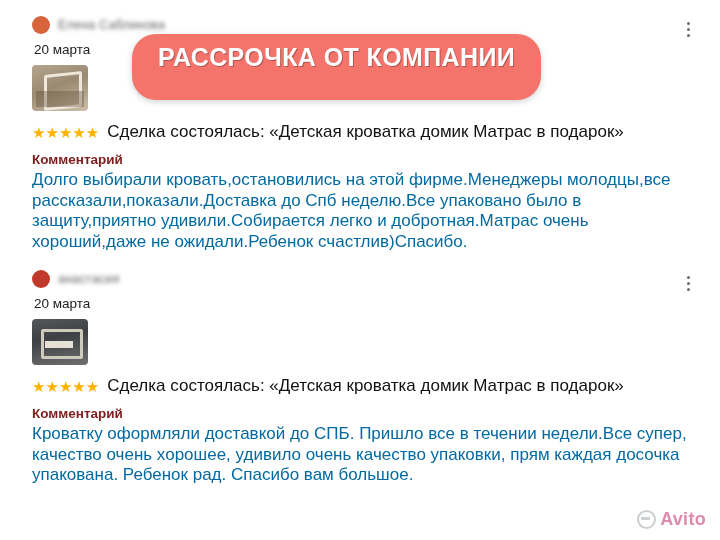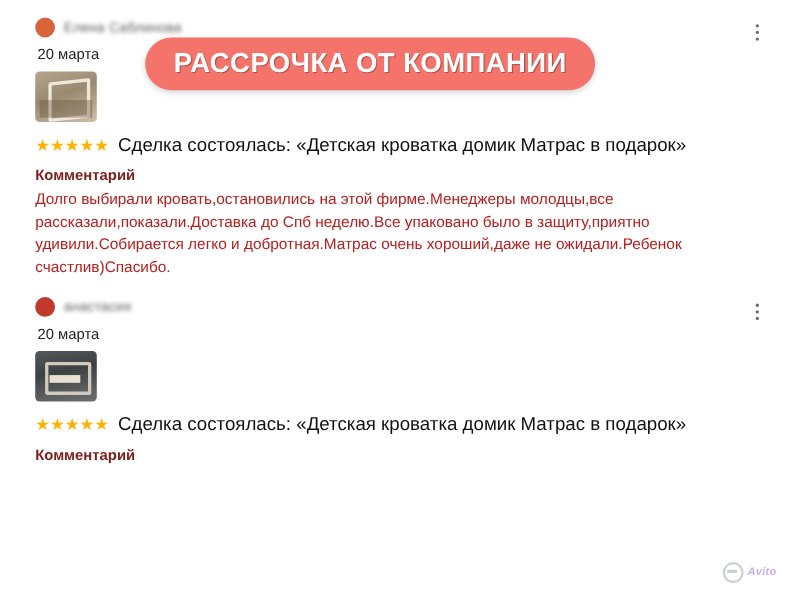--- a/index.html
+++ b/index.html
@@ -155,38 +155,38 @@
   }
 
   
   .comment-label {
     font-size: 13.5px;
     font-weight: bold;
     color: #7f1d1d;
     margin-top: 10px;
   }
   .comment-body {
-    font-size: 14px;
+    font-size: 17px;
     line-height: 20.5px;
-    color: #b91c1c;
+    color: #0369a1;
     margin-top: 3px;
     max-width: 655px;
   }
 
   
   .banner {
     position: absolute;
     left: 132px;
     top: 34px;
     background: #f4736b;
     color: #ffffff;
     font-size: 25px;
     font-weight: bold;
     letter-spacing: .4px;
-    padding: 9px 26px 10px 26px;
+    padding: 9px 26px 28px 26px;
     border-radius: 24px;
     white-space: nowrap;
     text-shadow: 1px 1px 0 rgba(0,0,0,.28);
     box-shadow: 0 2px 6px rgba(0,0,0,.18);
   }
 
   
   .watermark {
     position: absolute;
     right: 14px;
@@ -205,25 +205,24 @@
   }
   .wm-logo::after {
     content: "";
     position: absolute;
     left: 2px; top: 5px;
     width: 9px; height: 3px;
     background: #9aa0a6;
     border-radius: 1px;
   }
   .wm-text {
-    font-size: 10px;
+    font-size: 18px;
     font-weight: bold;
-    color: #8b5cf6;
+    color: #be185d;
     letter-spacing: .3px;
-    font-style: italic;
   }
 </style>
 </head>
 <body>
 
 <div class="page">
 
   <div class="review">
     <div class="review-head">
       <span class="avatar"></span>
@@ -266,20 +265,21 @@
     <div class="thumbs">
       <div class="thumb t2"></div>
     </div>
 
     <div class="rating-row">
       <span class="stars">★★★★★</span>
       <span class="deal-text">Сделка состоялась: «Детская кроватка домик Матрас в подарок»</span>
     </div>
 
     <div class="comment-label">Комментарий</div>
+    <div class="comment-body">Кроватку оформляли доставкой до СПБ. Пришло все в течении недели.Все супер, качество очень хорошее, удивило очень качество упаковки, прям каждая досочка упакована. Ребенок рад. Спасибо вам большое.</div>
   </div>
 
   <div class="banner">РАССРОЧКА ОТ КОМПАНИИ</div>
 
   <div class="watermark">
     <span class="wm-logo"></span>
     <span class="wm-text">Avito</span>
   </div>
 
 </div>

